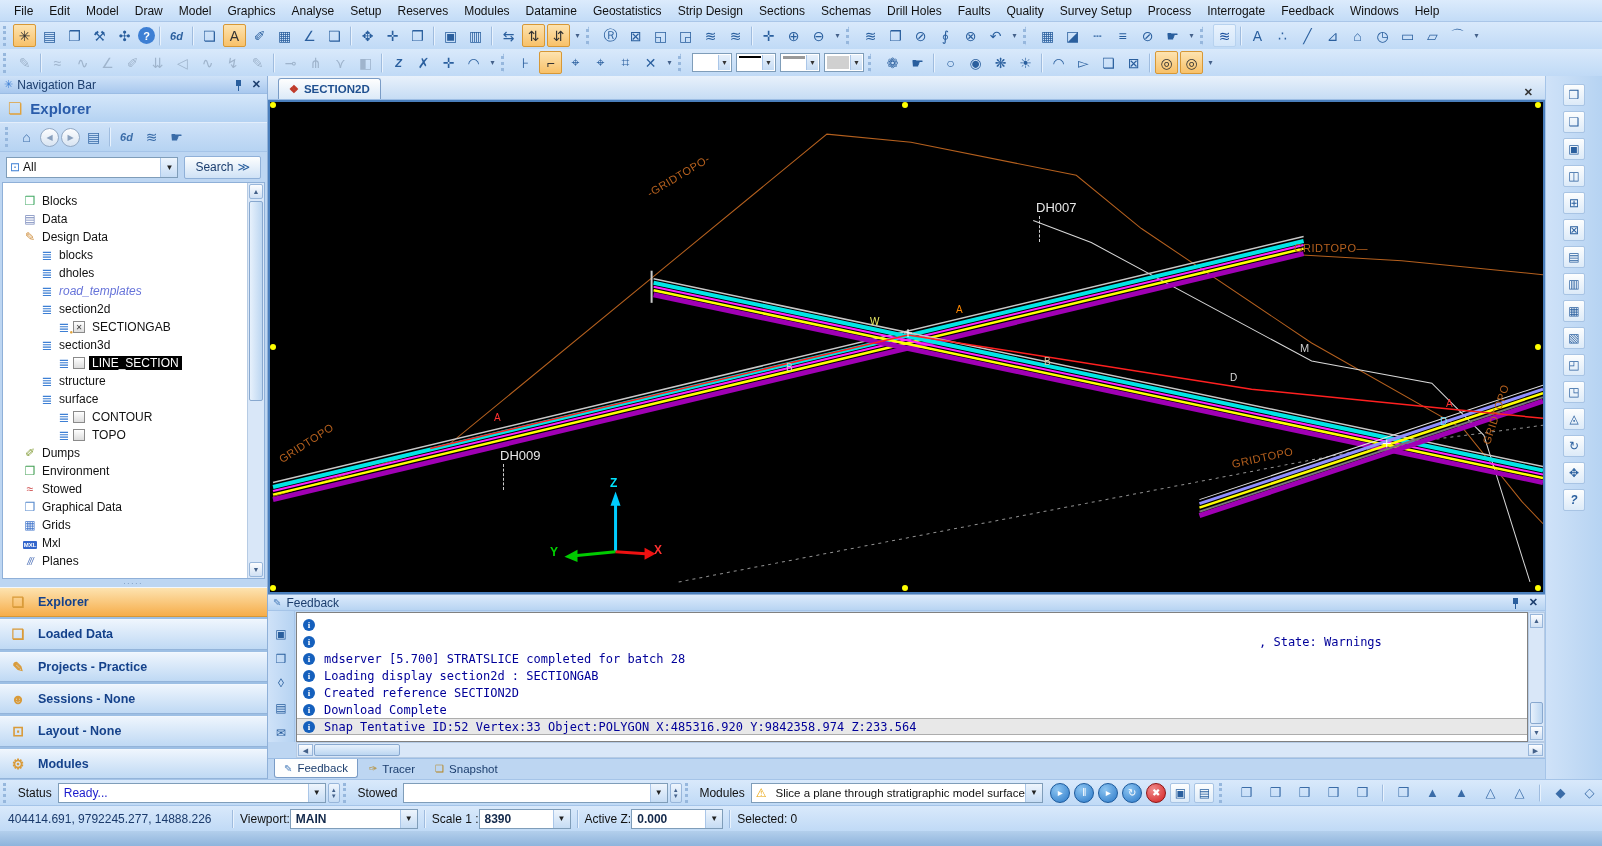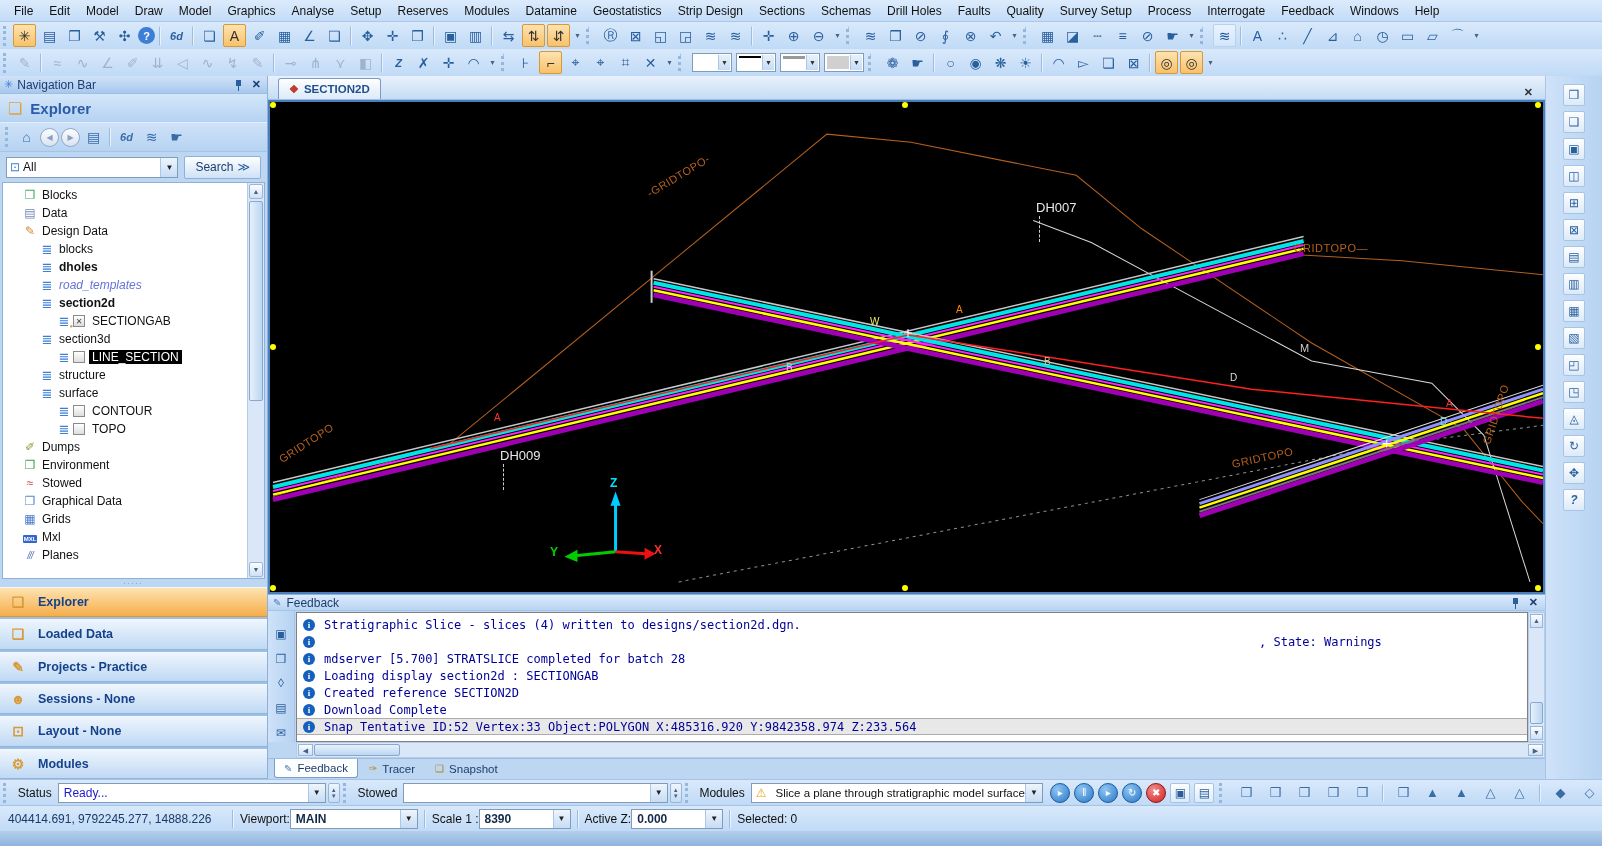--- a/index.html
+++ b/index.html
@@ -81,21 +81,21 @@
   .i-env::before { content:"❐"; color:#44a055; }
   .i-fault::before { content:"≈"; color:#cc4444; }
   .i-graph::before { content:"❐"; color:#5588cc; }
   .i-grids::before { content:"▦"; color:#4477cc; }
   .i-mxl::before { content:"MXL"; font-size:6px; font-weight:bold; color:#fff; background:#3366cc; padding:1px 1px; border-radius:1px; }
   .i-planes::before { content:"///"; color:#5577bb; font-style:italic; font-size:10px; letter-spacing:-1px; }
   .cb { flex:none; width:0; height:12px; }
   .cb-empty, .cb-x { width:12px; margin-right:4px; border:1px solid #8a8a8a; background:linear-gradient(#fff,#ddd);
                      display:inline-flex; align-items:center; justify-content:center; font-size:8px; color:#444; }
   .tlabel { padding:0 3px; }
-  .trow.bold .tlabel { font-weight:bold;text-align:right; }
+  .trow.bold .tlabel { font-weight:normal;text-align:right; }
   .trow.italic-blue .tlabel { font-style:italic; color:#6673d9; }
   .trow.selected .tlabel { background:#000; color:#fff; }
   .vscroll { position:absolute; top:0; right:0; bottom:0; width:17px; background:#d9e7f8; border-left:1px solid #b6cbe4; }
   .vscroll .sb { position:absolute; left:1px; right:1px; height:15px; background:linear-gradient(#fdfdfe,#cfe0f4);
                  border:1px solid #98b6da; border-radius:2px; font-size:7px; color:#44618a; text-align:center; line-height:13px; }
   .vscroll .up { top:1px; } .vscroll .dn { bottom:1px; }
   .vscroll .thumb { position:absolute; left:1px; right:1px; background:linear-gradient(90deg,#e7f1fc,#bcd6f1); border:1px solid #88a8cf; border-radius:2px; }
 
   .splitter { position:absolute; bottom:192px; left:0; right:0; height:8px; text-align:center; color:#5a7ca6; font-size:7px; letter-spacing:2px; line-height:8px; }
   .stack { position:absolute; bottom:0; left:0; right:0; height:192px; display:flex; flex-direction:column; gap:2px; background:#9dbfe4; }
@@ -390,21 +390,21 @@
         <span class="cicon">⊡</span>
         <span class="cval">All</span>
         <span class="cdd">▼</span>
       </span>
       <span class="searchbtn">
         <span>Search</span>
         <span style="color:#2a5f9e">≫</span>
       </span>
     </div>
     <div class="tree">
-      <div style="padding-top:3px;">
+      <div style="padding-top:9px;">
 
           <div class="trow" data-lvl="0">
             <span class="exp exp-n"></span>
             <span class="ticn i-blocks"></span>
             <span class="cb"></span>
             <span class="tlabel">Blocks</span>
           </div>
 
           <div class="trow" data-lvl="0">
             <span class="exp exp-c"></span>
@@ -688,21 +688,20 @@
             <span class="tbtn">❐</span>
             <span class="tbtn">◊</span>
             <span class="tbtn">▤</span>
             <span class="tbtn">✉</span>
         </div>
         <div class="logarea">
           <div style="padding-top:3px;">
 
               <div class="logrow">
                 <span class="info-icon">i</span>
-                <span class="logtext">Stratigraphic Slice - slices (4) written to designs/section2d.dgn.</span>
                 <span class="logextra"></span>
               </div>
 
               <div class="logrow">
                 <span class="info-icon">i</span>
                 <span class="logextra">, State: Warnings</span>
               </div>
 
               <div class="logrow">
                 <span class="info-icon">i</span>

